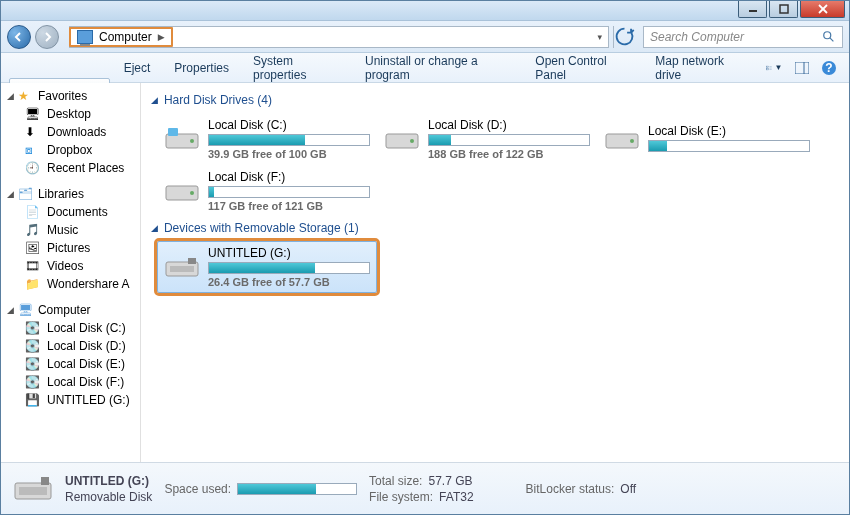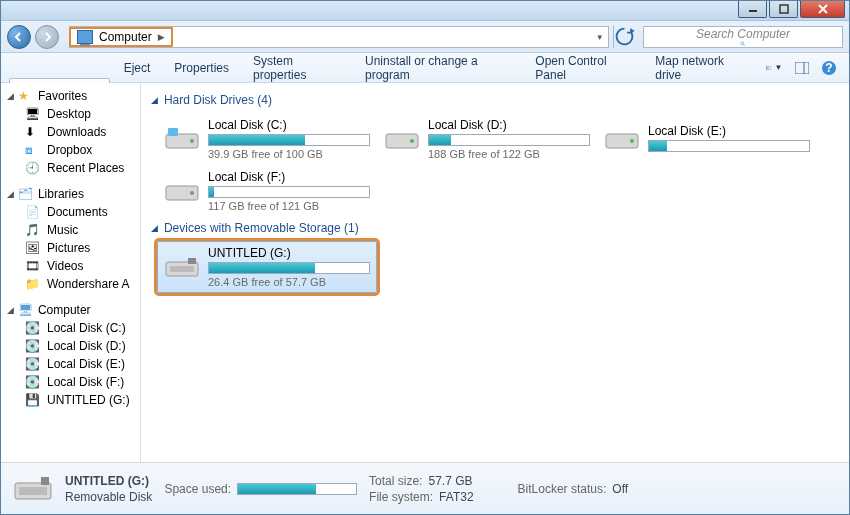--- a/index.html
+++ b/index.html
@@ -15,21 +15,21 @@
 .navbar { height: 32px; background: linear-gradient(#e8f1fb,#dce9f6); display:flex; align-items:center; padding: 0 6px; gap:4px; border-bottom:1px solid #b8cde0;}
 .navcircle { width:24px; height:24px; border-radius:50%; background: radial-gradient(circle at 30% 30%, #7db7e8, #2a6aa8); border:1px solid #2a5a8a; display:flex; align-items:center; justify-content:center; cursor:pointer;}
 .navcircle.fwd { background: radial-gradient(circle at 30% 30%, #cdd9e4, #9fb1c2); border-color:#8294a5;}
 .navcircle svg { width:10px; height:10px; }
 
 .addrbar-wrap { flex:1; display:flex; align-items:center; height:22px; background:#fff; border:1px solid #a9b8c7; margin-left:6px;}
 .addrbar { display:flex; align-items:center; height:100%; padding:0 6px; gap:6px; border:2px solid #e08b3c; border-radius:1px; margin:-1px 0 -1px -1px;}
 .addrbar .compicon { width:16px; height:14px; background:#5a9edb; border:1px solid #2a6aa8; display:inline-block; position:relative;}
 .addrbar .compicon::after{content:"";position:absolute;bottom:-3px;left:2px;width:10px;height:2px;background:#888;}
 .refresh { width:22px; height:22px; display:flex; align-items:center; justify-content:center; border-left:1px solid #a9b8c7; cursor:pointer;}
-.searchbox { width:200px; height:22px; border:1px solid #a9b8c7; background:#fff; display:flex; align-items:center; padding:0 6px; margin-left:4px; color:#888; font-style:italic;flex-direction:column;}
+.searchbox { width:200px; height:22px; border:1px solid #a9b8c7; background:#fff; display:flex; align-items:center; padding:0 6px; margin-left:4px; color:#888; font-style:italic;}
 .searchbox span{flex:1;}
 .searchbox svg{width:14px;height:14px;}
 
 .toolbar { height:30px; background:linear-gradient(#f5f9fd,#e8f1fb); border-bottom:1px solid #c9d8e6; display:flex; align-items:center; padding:0 8px; gap:4px;}
 .toolbtn { height:22px; padding:0 10px; display:flex; align-items:center; cursor:pointer; color:#1a3a5a; border-radius:2px;}
 .toolbtn.org { border:1px solid #a9c2d9; background:linear-gradient(#fefefe,#e6eef6); gap:20px;margin-top:42px;}
 .toolbtn.sm { padding:0 4px; width:24px; justify-content:center;}
 .toolbar-spacer{flex:1;}
 .dropdown-arrow { font-size:8px; margin-left:2px;}
 
@@ -46,21 +46,21 @@
 .section-h .tri{font-size:9px;}
 .drives { display:flex; flex-wrap:wrap; gap:0; margin-left:6px;}
 .drive { width:220px; height:52px; display:flex; align-items:center; gap:8px; padding:4px 6px; border:1px solid transparent; cursor:pointer; border-radius:2px;}
 .drive.sel { background:linear-gradient(#e1effc,#cbe3fa); border:1px solid #7eb1e0;}
 .drive.highlight { outline:3px solid #e08b3c; outline-offset:0;}
 .drive-ic { width:36px; height:36px; flex-shrink:0; display:flex; align-items:center; justify-content:center;}
 .drive-info{flex:1; min-width:0;}
 .drive-name{color:#000; margin-bottom:2px; white-space:nowrap; overflow:hidden; text-overflow:ellipsis;}
 .bar { height:12px; border:1px solid #9ab; background:#fff; margin-bottom:2px; position:relative;}
 .bar-fill{height:100%; background:linear-gradient(#4fc8d8,#1a9bb0);}
-.drive-free{color:#6a6a6a; font-size:11px;}
+.drive-free{color:#6a6a6a; font-size:11px;font-weight:bold;}
 
 .details { height:52px; border-top:1px solid #d0dae4; background:linear-gradient(#f4f8fc,#e8f1fb); display:flex; align-items:center; padding:4px 12px; gap:12px;}
 .details .big-ic{width:40px; height:36px;}
 .det-col{display:flex; flex-direction:column; gap:2px; color:#445; font-size:11px;}
 .det-row{display:flex; gap:6px; align-items:center;}
 .det-label{color:#666;}
 .det-bar{width:120px; height:12px; border:1px solid #9ab; background:#fff;}
 .det-bar-fill{height:100%; background:linear-gradient(#4fc8d8,#1a9bb0);}
 
 
@@ -359,20 +359,20 @@
     <div class="det-col">
       <div class="det-row">
           <span class="det-label">Total size:</span>
           <span>57.7 GB</span>
         </div>
       <div class="det-row">
           <span class="det-label">File system:</span>
           <span>FAT32</span>
         </div>
     </div>
-    <div class="det-col" style="margin-left:32px">
+    <div class="det-col" style="margin-left:40px">
       <div class="det-row">
           <span class="det-label">BitLocker status:</span>
           <span>Off</span>
         </div>
     </div>
   </div>
 </div>
 
 </body></html>

